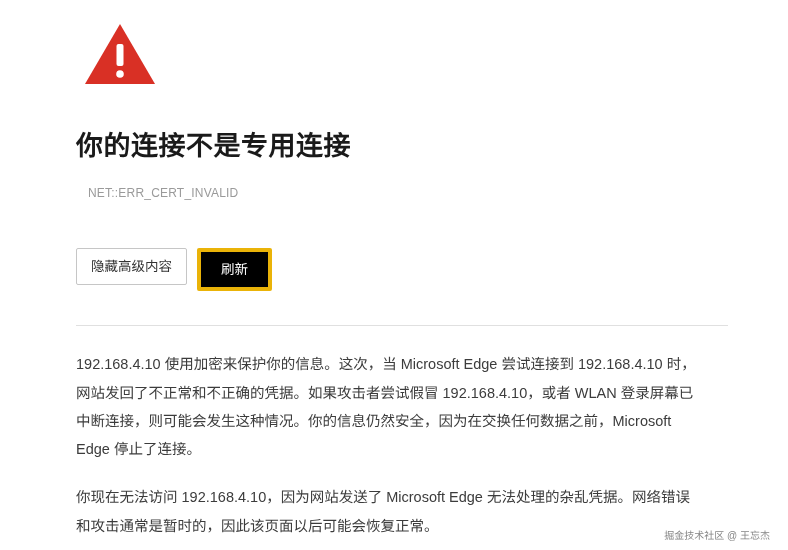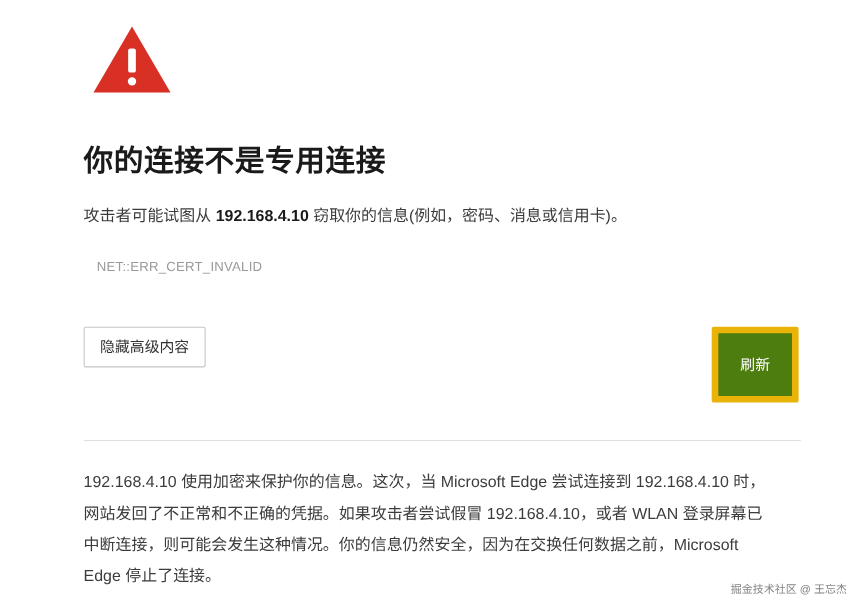--- a/index.html
+++ b/index.html
@@ -57,44 +57,43 @@
     font-size: 12px;
     color: #9a9a9a;
     letter-spacing: 0.2px;
     margin: 0 0 48px 12px;
     font-family: "Liberation Sans", sans-serif;
   }
 
   .btn-row {
     display: flex;
     align-items: flex-start;
-    justify-content: space-between;
     margin: 0 0 34px 0;
     padding-right: 2px;
     gap: 10px;
   }
   .btn {
     font-family: "Liberation Sans", sans-serif;
     font-size: 13.5px;
     line-height: 1;
     cursor: pointer;
     border-radius: 2px;
     box-sizing: border-box;
   }
   .btn-secondary {
     background: #ffffff;
     border: 1px solid #c6c6c6;
     color: #333333;
     padding: 11px 14px;
   }
   .btn-primary {
-    background: #4d7c0f;
-    border: 6px solid #eab308;
+    background: #000000;
+    border: 4px solid #eab308;
     color: #ffffff;
-    padding: 22px 20px;
+    padding: 11px 20px;
   }
 
   .divider {
     height: 1px;
     background: #e0e0e0;
     margin: 0 0 24px 0;
   }
 
   .para {
     font-size: 14.5px;
@@ -120,21 +119,20 @@
 <div class="page">
 
   <svg class="warn-icon" viewBox="0 0 72 64" aria-hidden="true">
     <polygon points="36,2 71,62 1,62" fill="#d93025"></polygon>
     <rect x="32.5" y="22" width="7" height="22" rx="2" fill="#ffffff"></rect>
     <circle cx="36" cy="52" r="3.8" fill="#ffffff"></circle>
   </svg>
 
   <h1 class="title">你的连接不是专用连接</h1>
 
-  <p class="subtitle"><span>攻击者可能试图从 </span><span class="host">192.168.4.10</span><span> 窃取你的信息(例如，密码、消息或信用卡)。</span></p>
 
   <p class="errcode">NET::ERR_CERT_INVALID</p>
 
   <div class="btn-row">
     <button class="btn btn-secondary">隐藏高级内容</button>
     <button class="btn btn-primary">刷新</button>
   </div>
 
   <div class="divider"></div>
 

